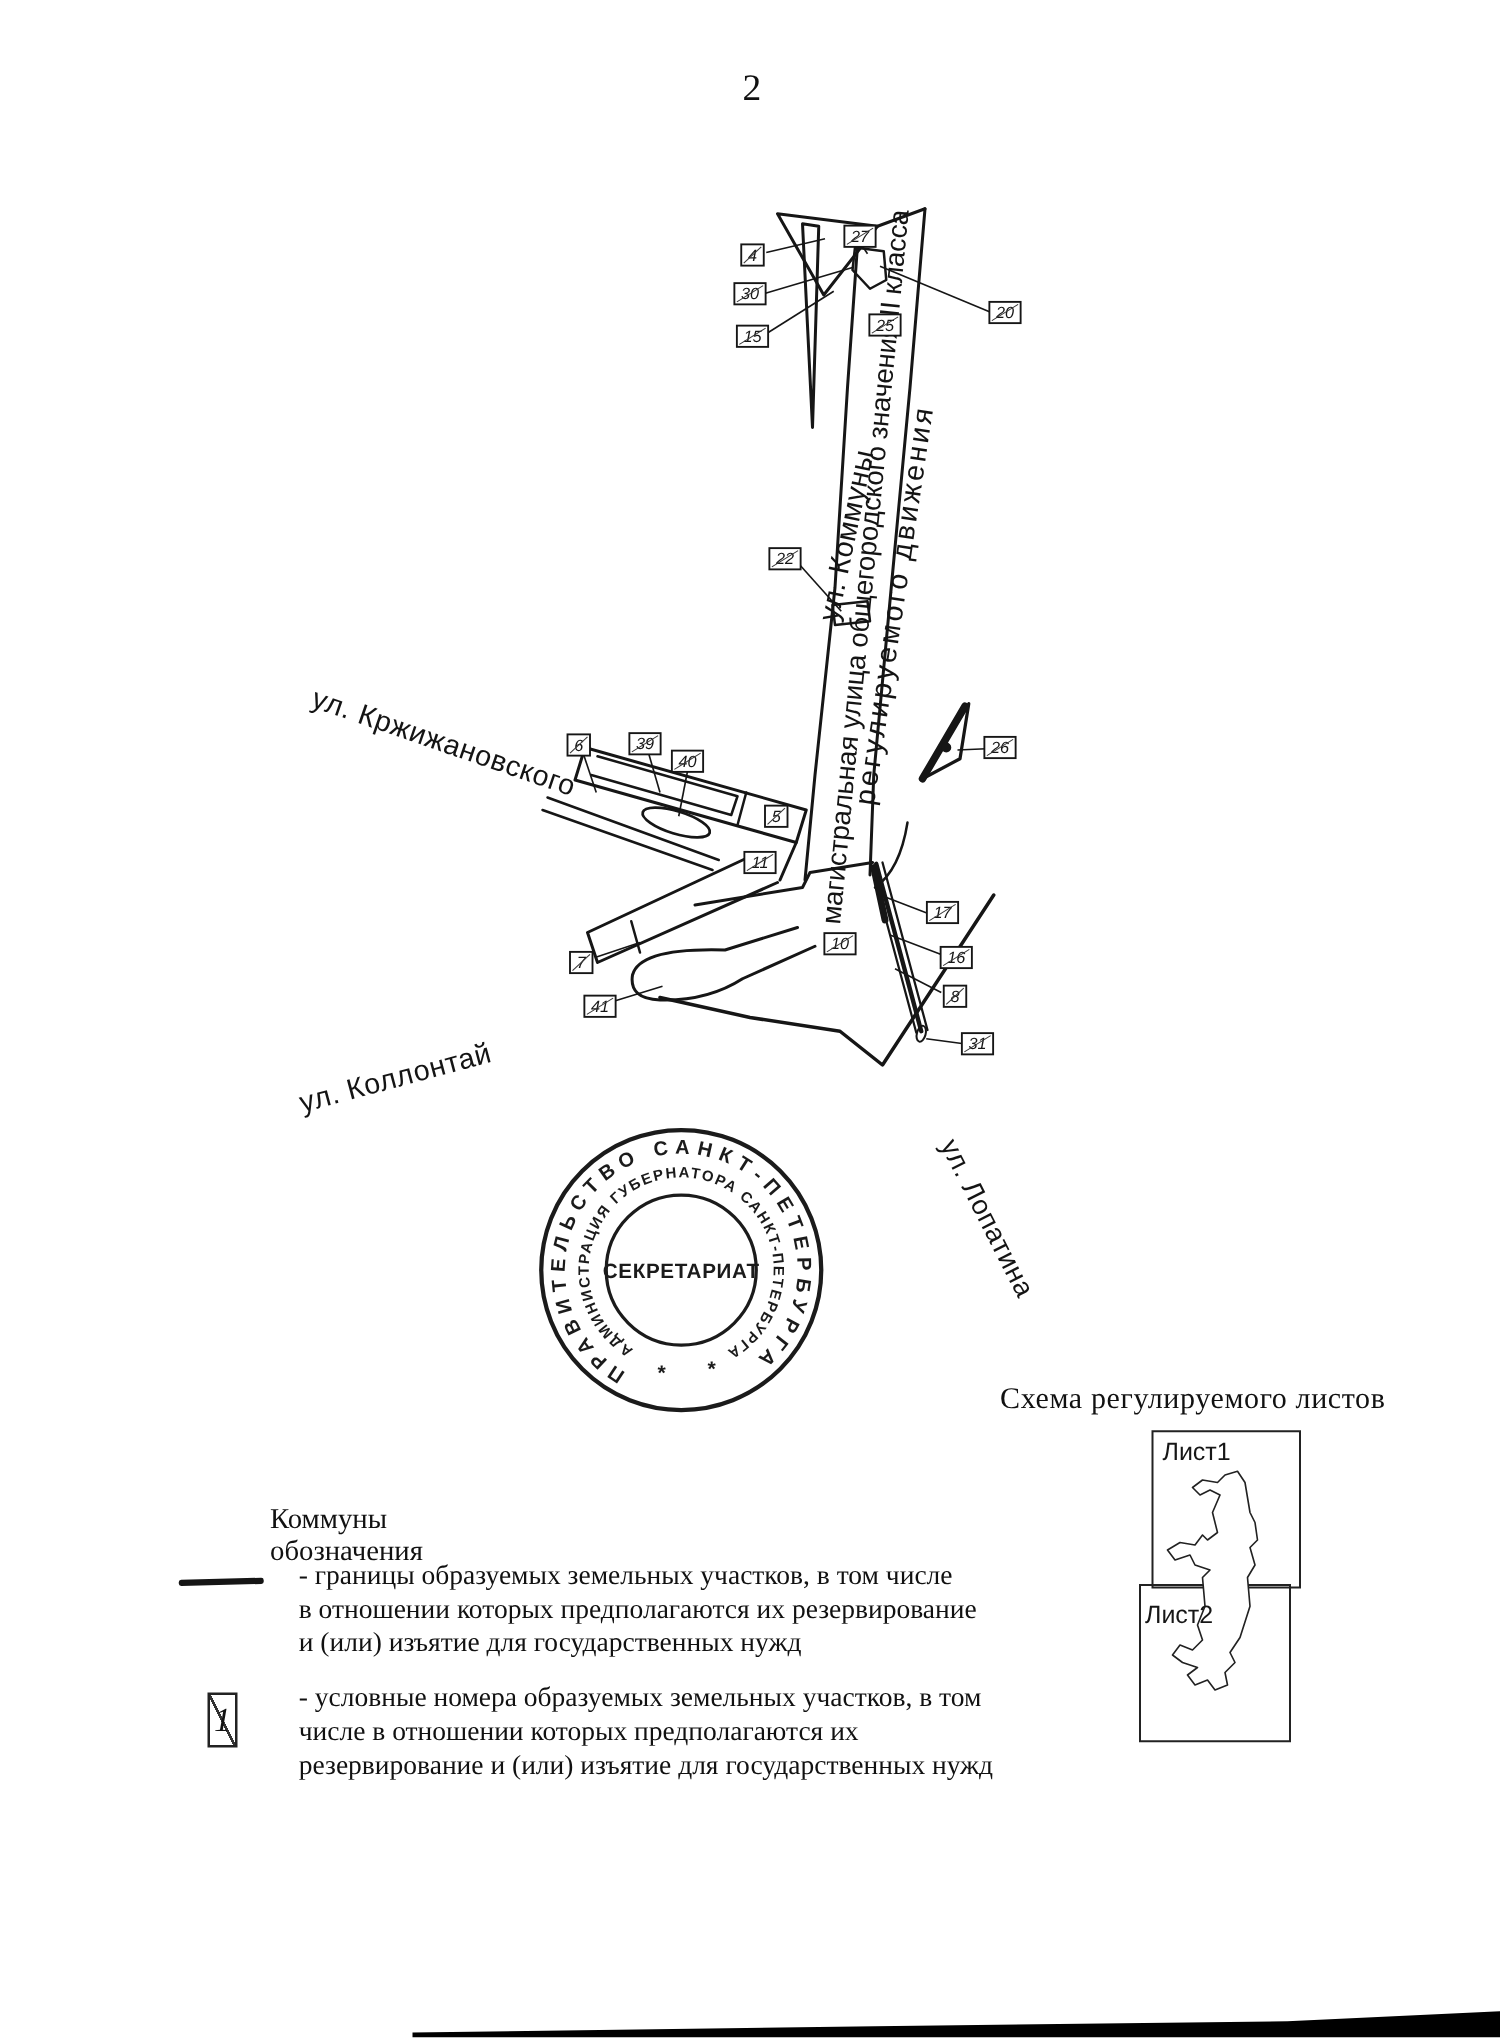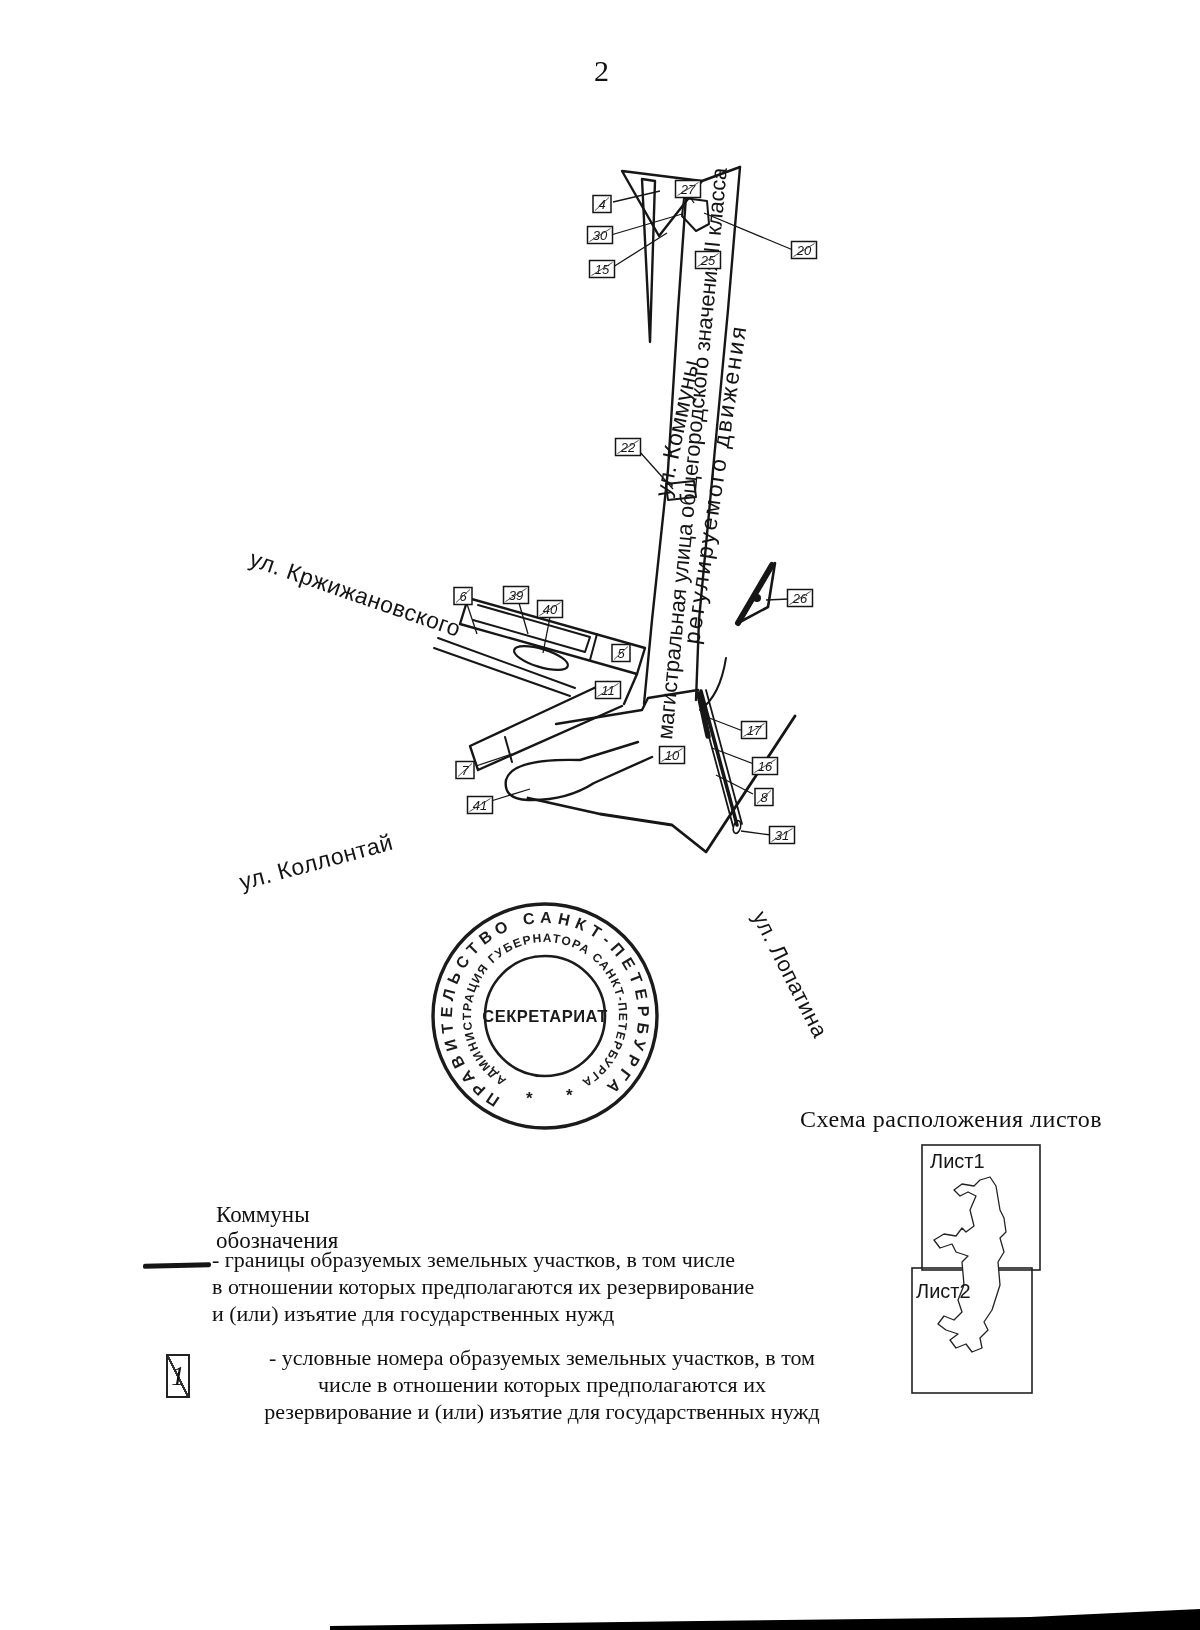--- a/index.html
+++ b/index.html
@@ -7,23 +7,23 @@
     width:1200px;height:1630px;position:relative;background:#fff;
     font-family:"Liberation Serif",serif;color:#111;overflow:hidden;
   }
   .abs{position:absolute;}
   svg{position:absolute;left:0;top:0;}
   svg text{font-family:"Liberation Sans",sans-serif;fill:#161616;}
   #page-number{left:594px;top:54px;font-size:30px;}
   #sheet-title{left:800px;top:1106px;font-size:24px;letter-spacing:.5px;}
   .legend{position:absolute;left:0;top:0;}
   .legend-title{position:absolute;left:216px;top:1202px;font-size:23px;}
-  .legend-text{font-size:22px;line-height:27px;white-space:pre-line;width:660px;}
+  .legend-text{font-size:22px;line-height:27px;white-space:pre-line;width:660px;margin-left:27px;}
   #legend-text-1{position:absolute;left:212px;top:1246px;}
-  #legend-text-2{position:absolute;left:212px;top:1344px;text-align:center;}
+  #legend-text-2{position:absolute;left:212px;top:1344px;}
   .legend-line-symbol{
     position:absolute;left:143px;top:1263px;width:68px;height:5px;background:#151515;
     transform:rotate(-1.5deg);border-radius:2px;
   }
   .legend-box-symbol{
     position:absolute;left:166px;top:1354px;width:20px;height:40px;
     border:2px solid #222;display:flex;align-items:center;justify-content:center;
     font-family:"Liberation Serif",serif;font-style:italic;font-size:27px;
     background:
       linear-gradient(to top right,transparent 46%,#333 46%,#333 52%,transparent 52%);
@@ -230,21 +230,21 @@
       L 966 1232 L 974 1226 L 970 1210 L 976 1196 L 968 1192 L 960 1196 L 954 1190
       L 962 1184 L 974 1186 L 980 1180 Z"></path>
     <text x="930" y="1168" style="font-size:20px;">Лист1</text>
     <text x="916" y="1298" style="font-size:20px;">Лист2</text>
   </g>
 
   <path fill="#000" stroke="none" d="M330 1626 L700 1621 L1030 1617 L1200 1609 L1200 1630 L330 1630 Z"></path>
 </svg>
 
 <div id="page-number" class="abs">2</div>
-<div id="sheet-title" class="abs">Схема расположения листов</div>
+<div id="sheet-title" class="abs">Схема регулируемого листов</div>
 
 <div class="legend">
   <div class="legend-title">Коммуны обозначения</div>
 
   <div class="legend-line-symbol"></div>
   <div id="legend-text-1" class="legend-text">- границы образуемых земельных участков, в том числе
 в отношении которых предполагаются их резервирование
 и (или) изъятие для государственных нужд</div>
 
   <div class="legend-box-symbol">

